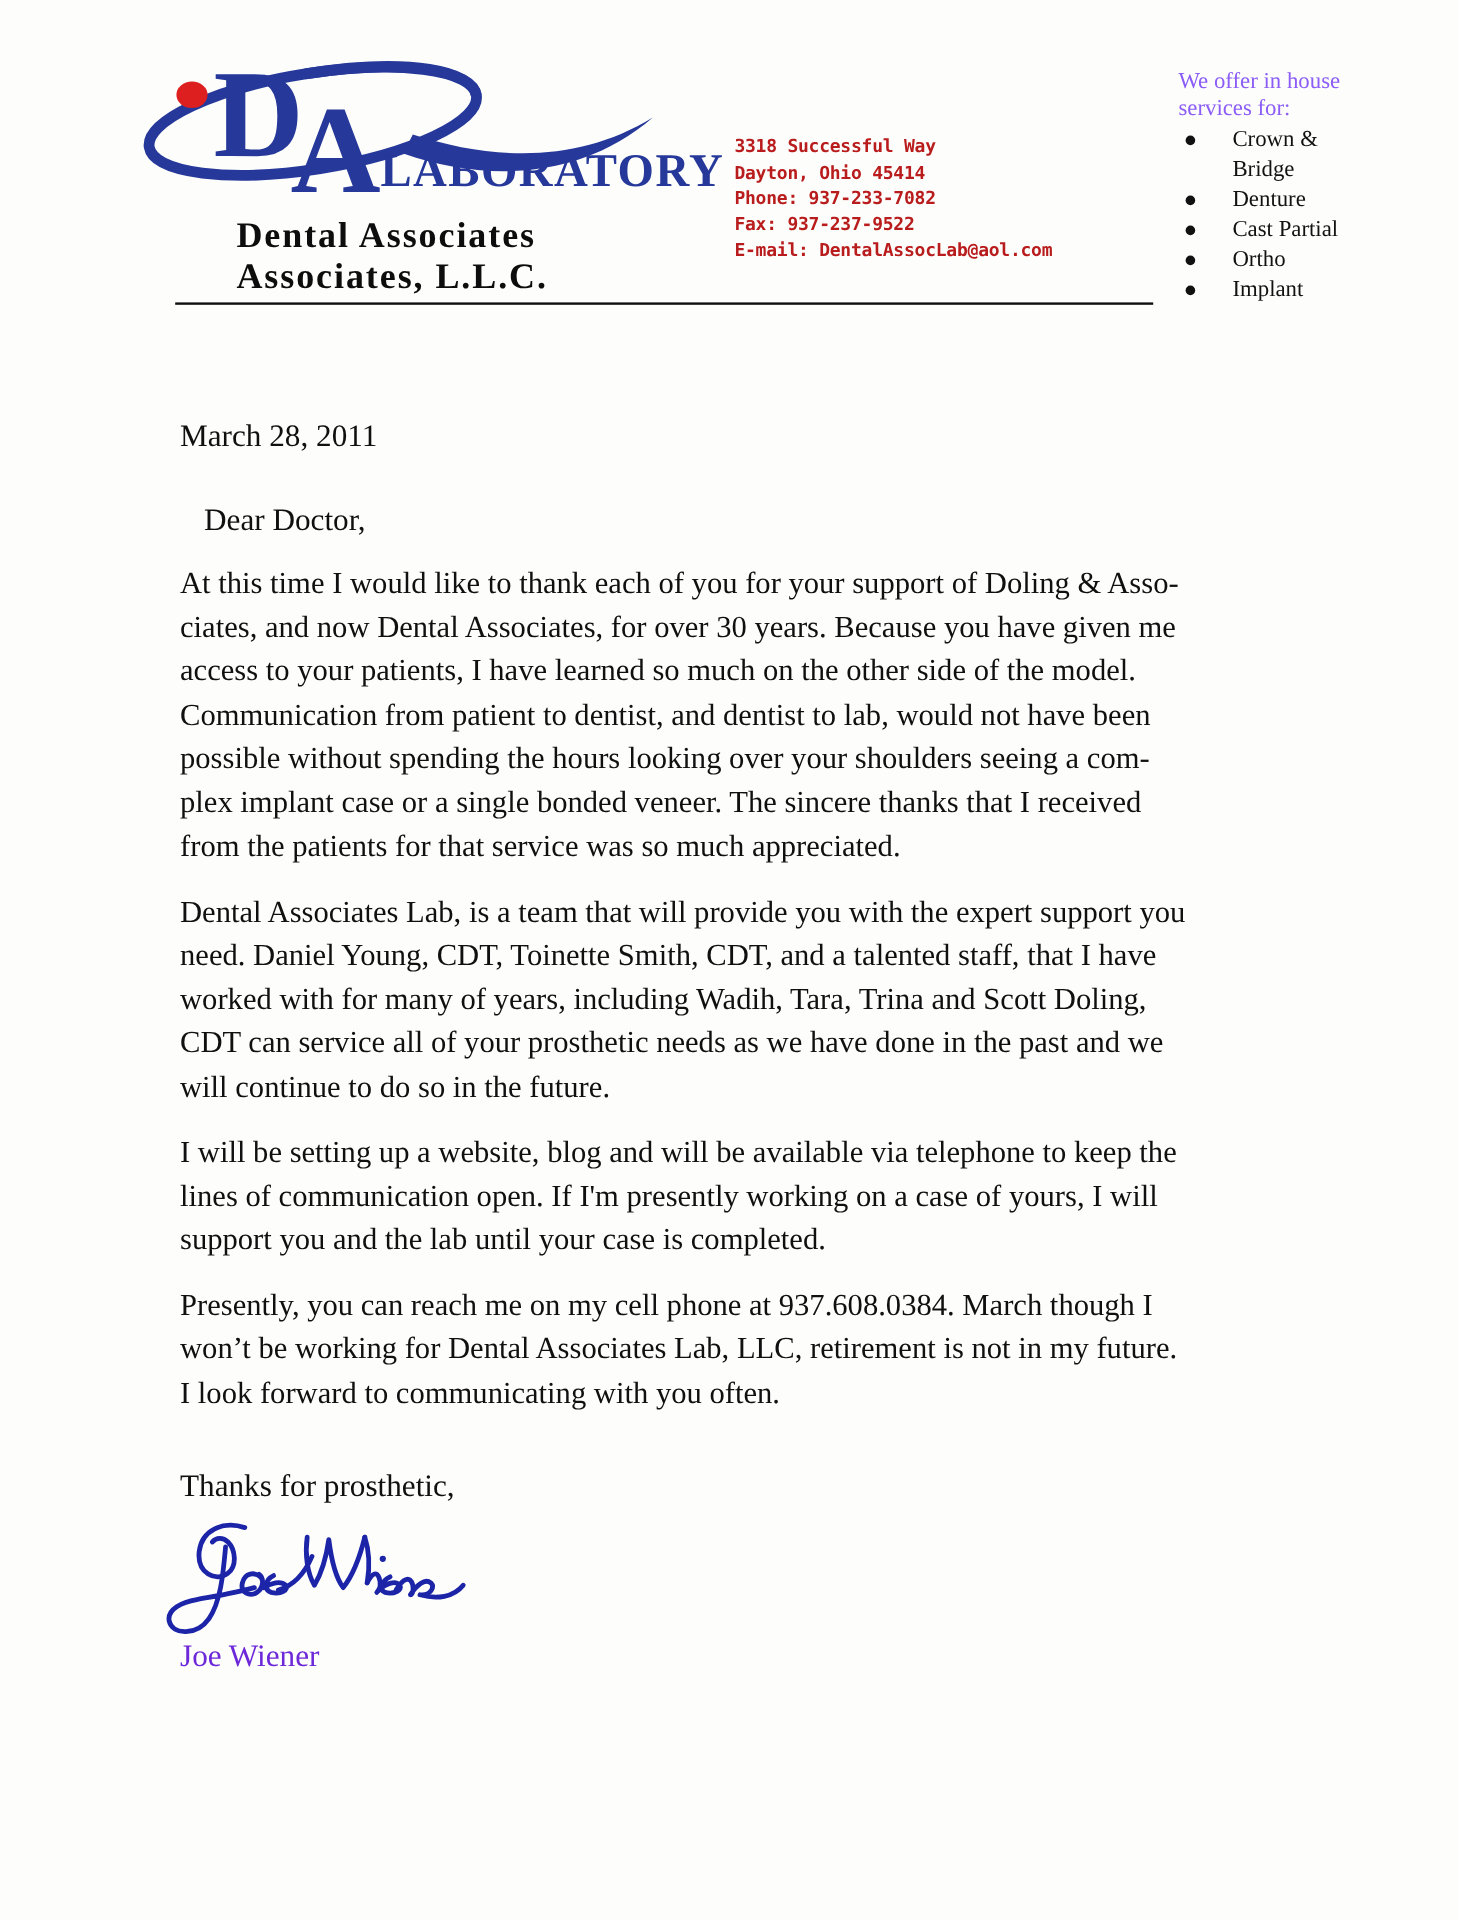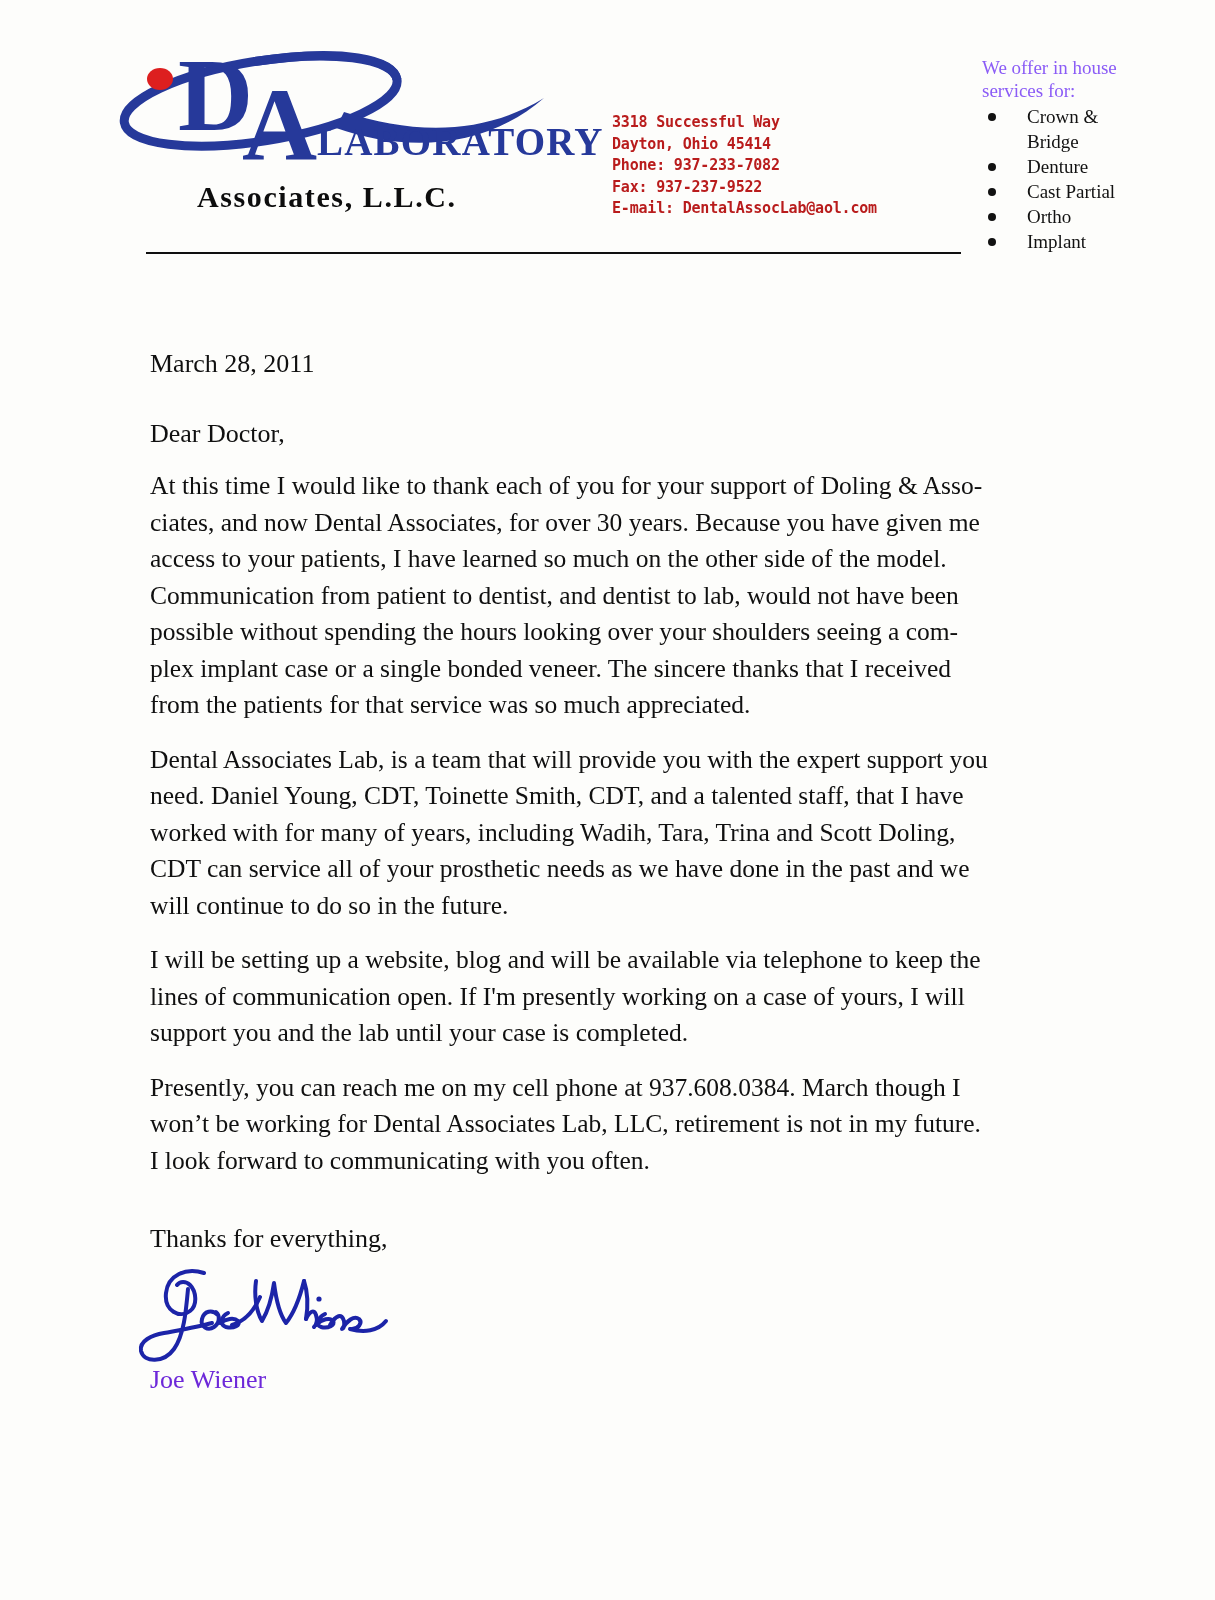--- a/index.html
+++ b/index.html
@@ -131,20 +131,21 @@
   .date-line {
     font-size: 26px;
     line-height: 32px;
     color: #101010;
   }
   .salutation {
     margin-top: 38px;
     font-size: 26px;
     line-height: 32px;
     color: #101010;
+    margin-left: 20px;
   }
   .para {
     margin-top: 18px;
     font-size: 25.5px;
     line-height: 36.5px;
     color: #101010;
     text-align: left;
     white-space: pre-line;
   }
   .closing {
@@ -195,20 +196,21 @@
 
         <text x="66" y="88" font-family="'Liberation Serif','DejaVu Serif',serif" font-size="104" font-weight="bold" fill="#26399a">D</text>
 
         <text x="130" y="118" font-family="'Liberation Serif','DejaVu Serif',serif" font-size="104" font-weight="bold" fill="#26399a">A</text>
 
         <text x="205" y="113" font-family="'Liberation Serif','DejaVu Serif',serif" font-size="39" font-weight="bold" letter-spacing="1.2" fill="#26399a">LABORATORY</text>
 
         <rect x="96" y="122" width="390" height="3.5" fill="#26399a"></rect>
       </svg>
       <div class="logo-wordmark">
+        <div class="wordmark-line">Dental Associates</div>
         <div class="wordmark-line">Associates, L.L.C.</div>
       </div>
     </div>
 
     <div class="contact-block">
       <div class="contact-line">3318 Successful Way</div>
       <div class="contact-line">Dayton, Ohio 45414</div>
       <div class="contact-line">Phone: 937-233-7082</div>
       <div class="contact-line">Fax: 937-237-9522</div>
       <div class="contact-line">E-mail: DentalAssocLab@aol.com</div>
@@ -262,21 +264,21 @@
 worked with for many of years, including Wadih, Tara, Trina and Scott Doling,
 CDT can service all of your prosthetic needs as we have done in the past and we
 will continue to do so in the future.</div>
     <div class="para">I will be setting up a website, blog and will be available via telephone to keep the
 lines of communication open.  If I'm presently working on a case of yours, I will
 support you and the lab until your case is completed.</div>
     <div class="para">Presently, you can reach me on my cell phone at 937.608.0384.  March though I
 won’t be working for Dental Associates Lab, LLC,  retirement is not in my future.
 I look forward to communicating with you often.</div>
 
-    <div class="closing">Thanks for everything,</div>
+    <div class="closing">Thanks for prosthetic,</div>
 
     <div class="signature-area">
       <svg class="signature-svg" width="300" height="110" viewBox="0 0 300 110">
         <g fill="none" stroke="#1c24a8" stroke-linecap="round" stroke-linejoin="round">
 
           <path d="M76 14 C58 8 40 16 38 34 C36 52 52 60 62 52 C70 46 68 32 62 26
                    C58 22 52 22 49 26" stroke-width="4"></path>
           <path d="M60 30 C58 52 56 76 46 90 C36 104 16 104 13 92
                    C11 82 24 76 36 74 C52 71 70 68 84 64" stroke-width="4"></path>
 

